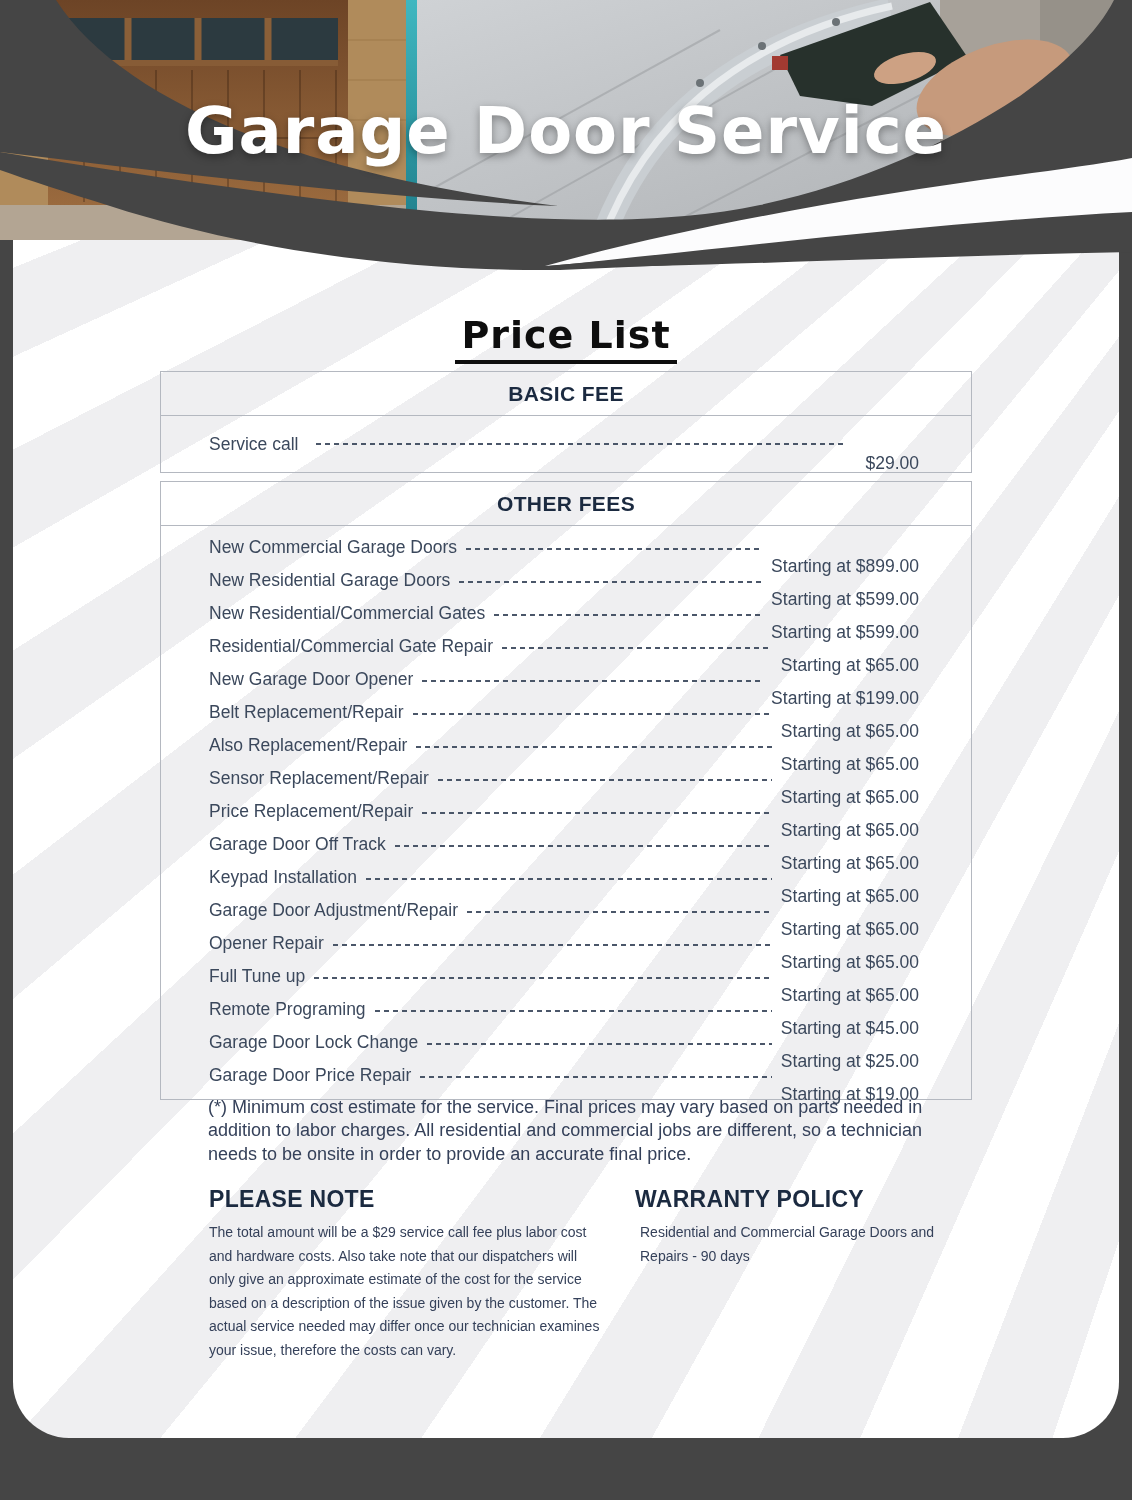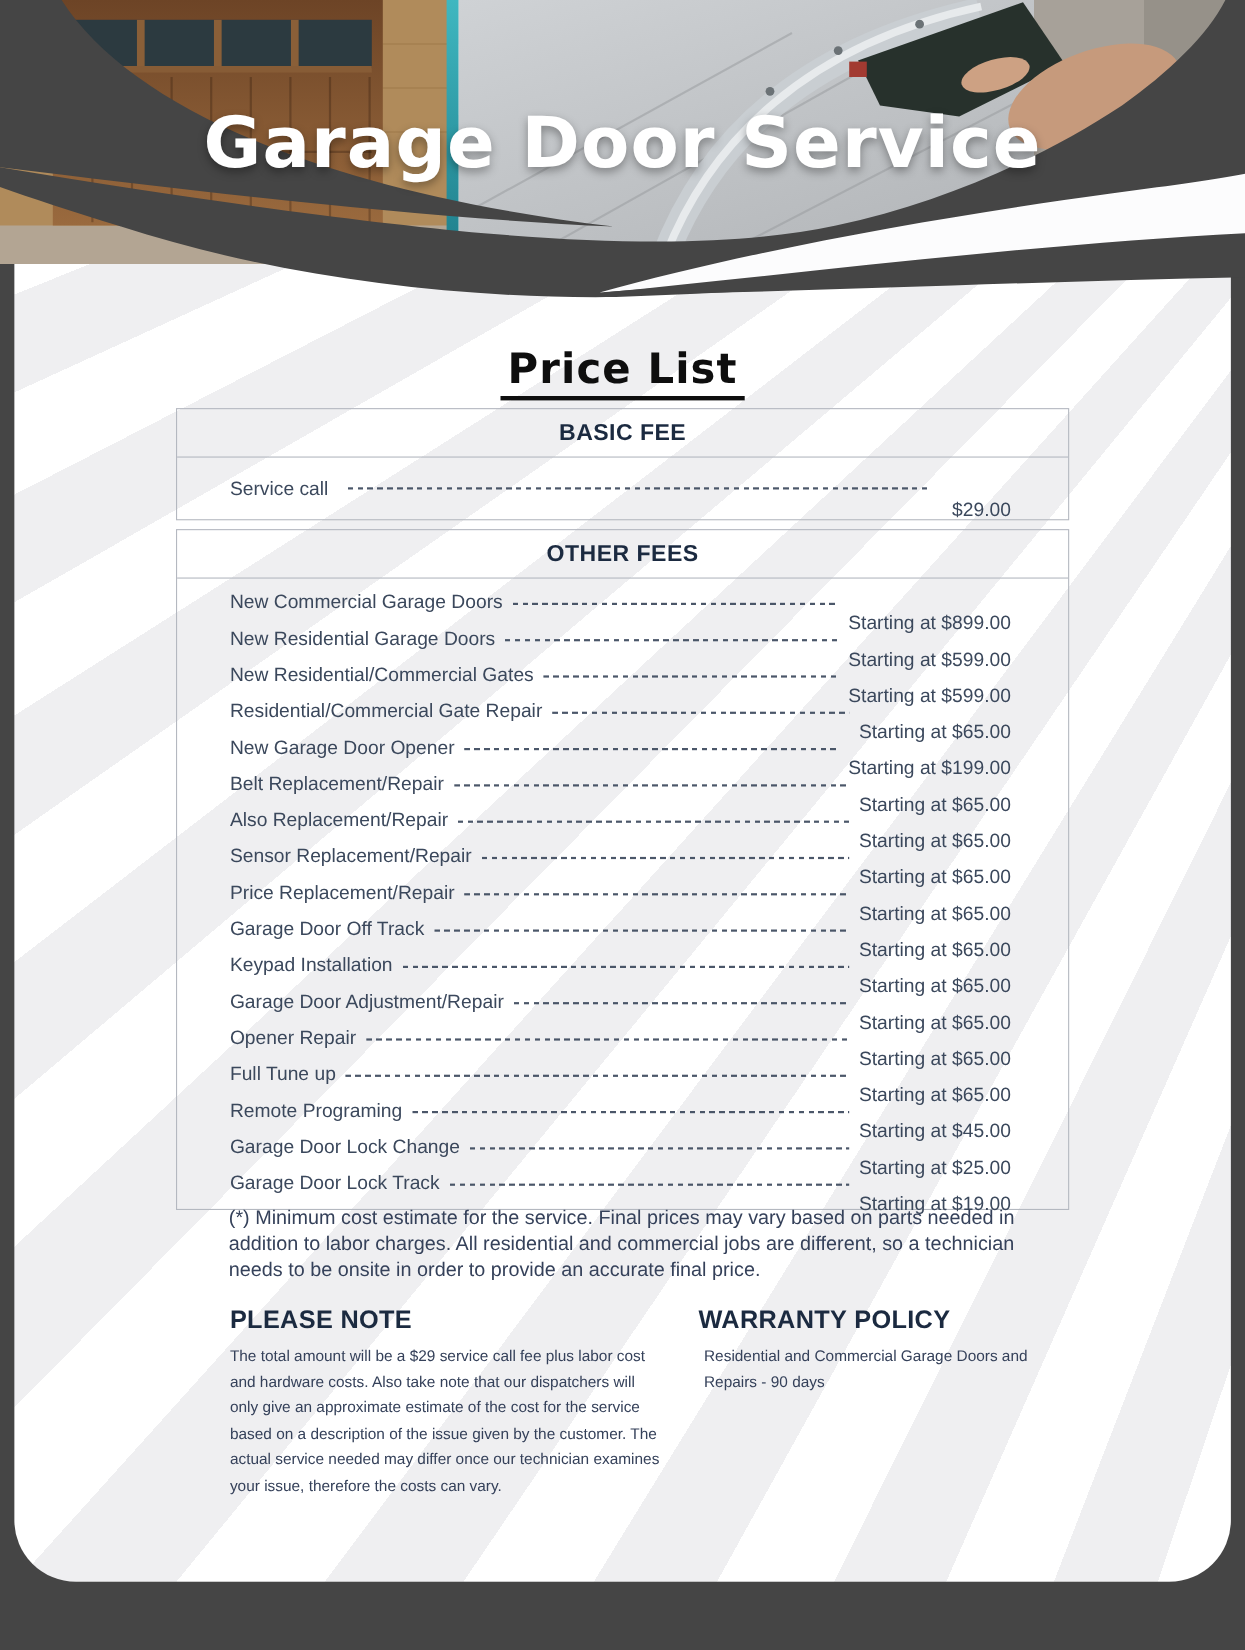--- a/index.html
+++ b/index.html
@@ -162,21 +162,21 @@
               <span class="label">Remote Programing</span>
               <span class="leader"></span>
               <span class="price">Starting at $45.00</span>
             </div>
           <div class="fee-row">
               <span class="label">Garage Door Lock Change</span>
               <span class="leader"></span>
               <span class="price">Starting at $25.00</span>
             </div>
           <div class="fee-row">
-              <span class="label">Garage Door Lock Track</span>
+              <span class="label">Garage Door Price Repair</span>
               <span class="leader"></span>
               <span class="price">Starting at $19.00</span>
             </div>
         </div>
       </div>
 
     </div>
 
     <div class="footnote">(*) Minimum cost estimate for the service. Final prices may vary based on parts needed in addition to labor charges. All residential and commercial jobs are different, so a technician needs to be onsite in order to provide an accurate final price.</div>
 

